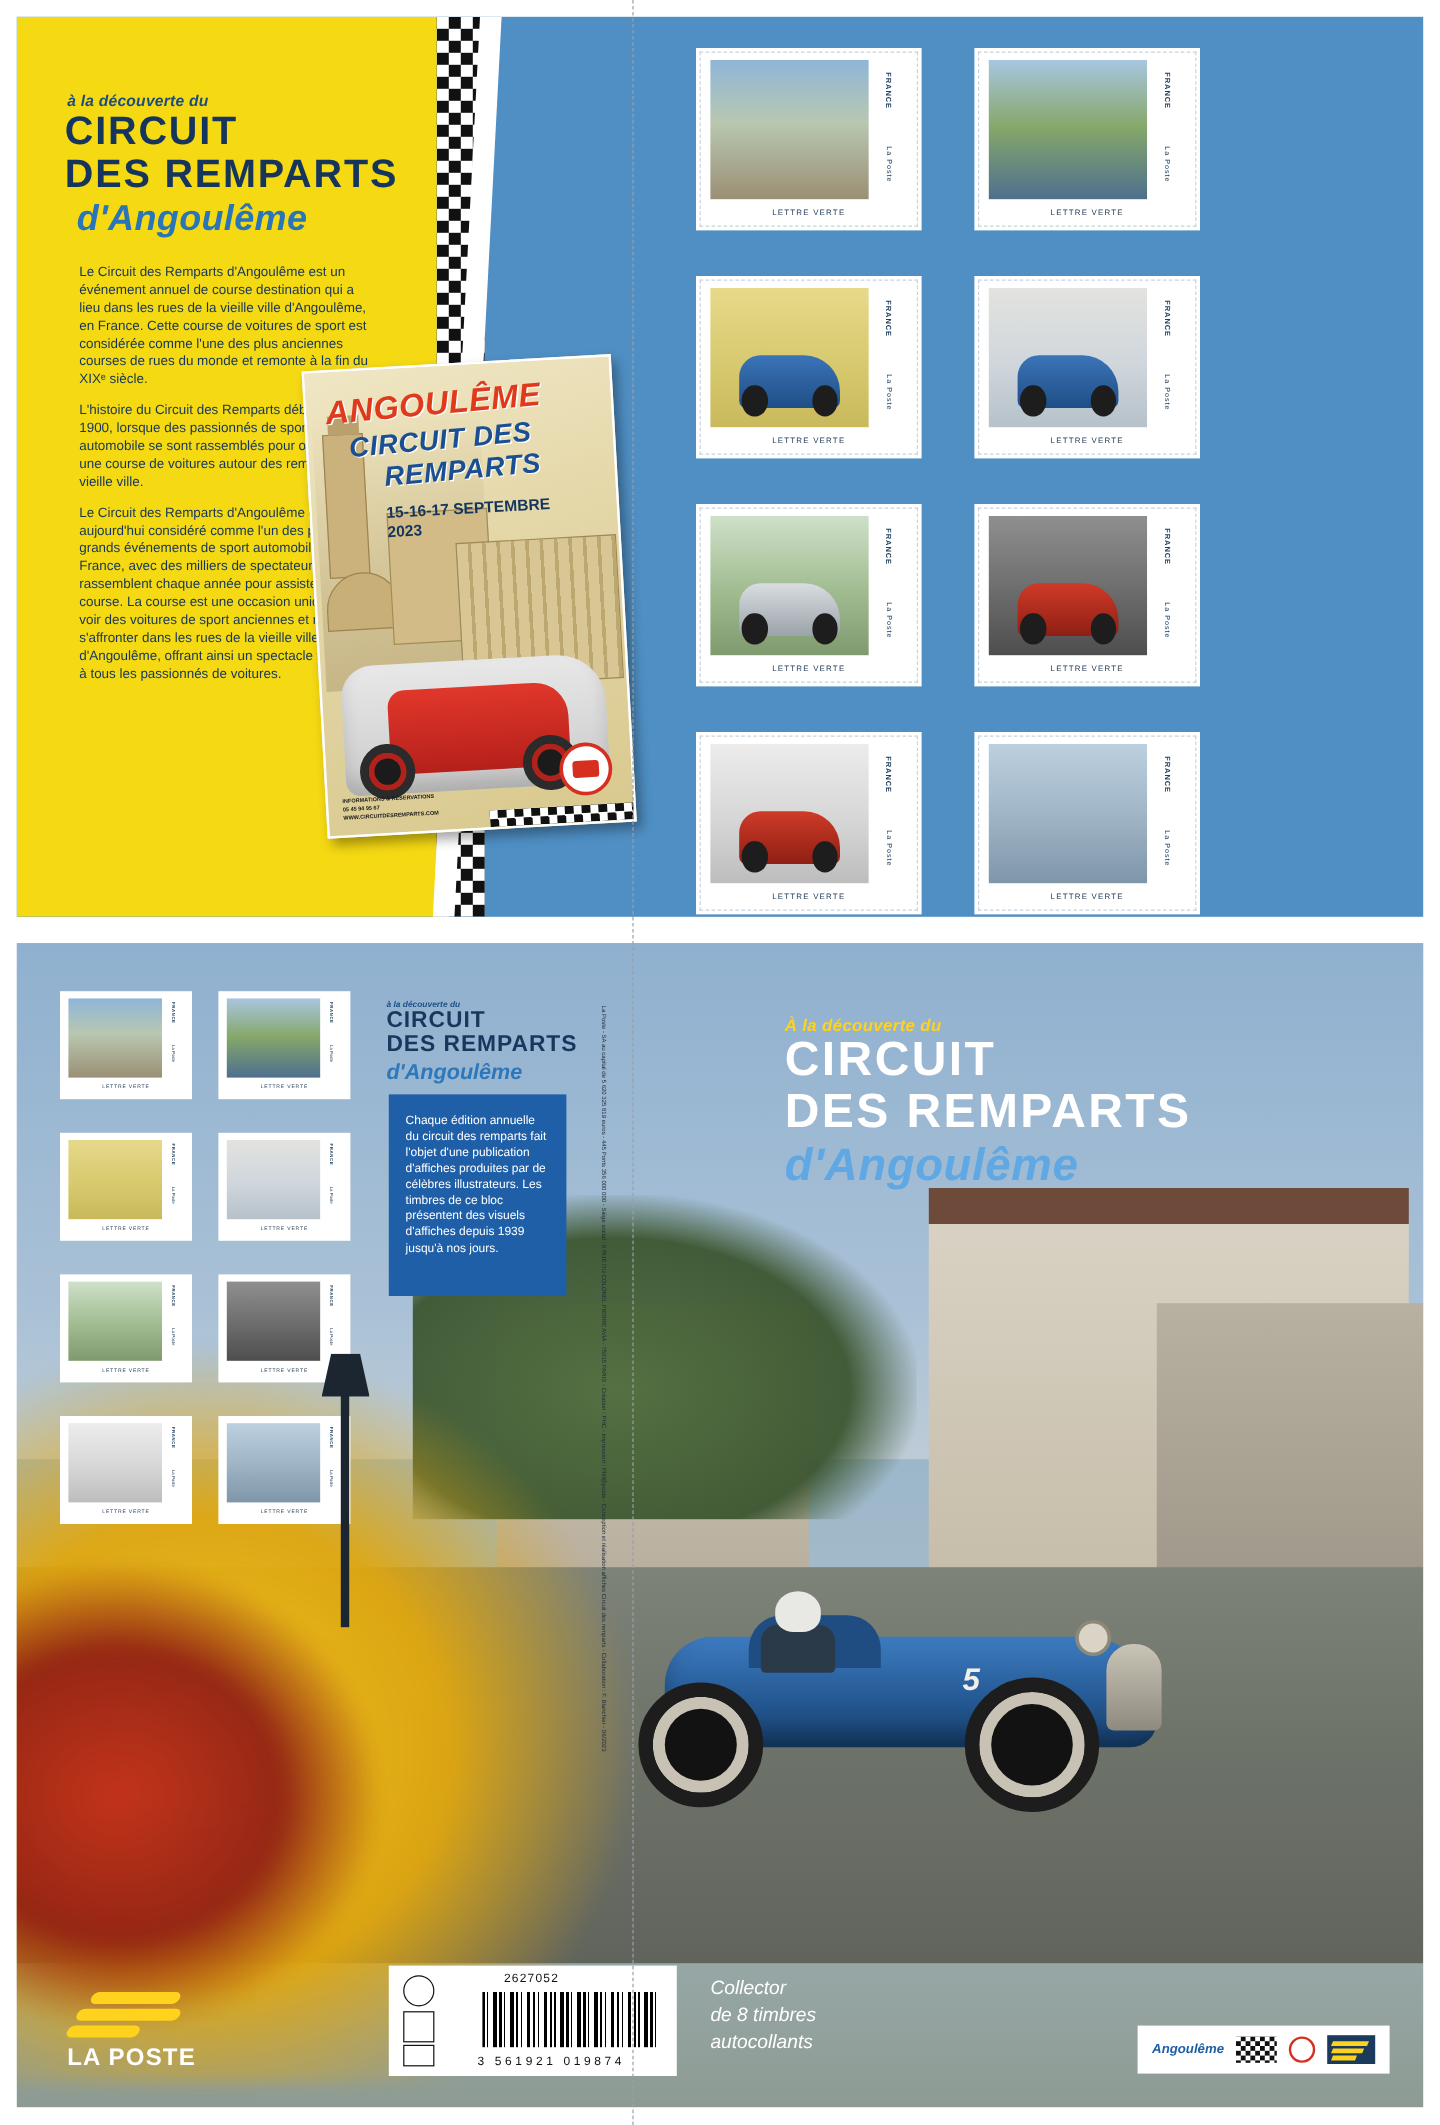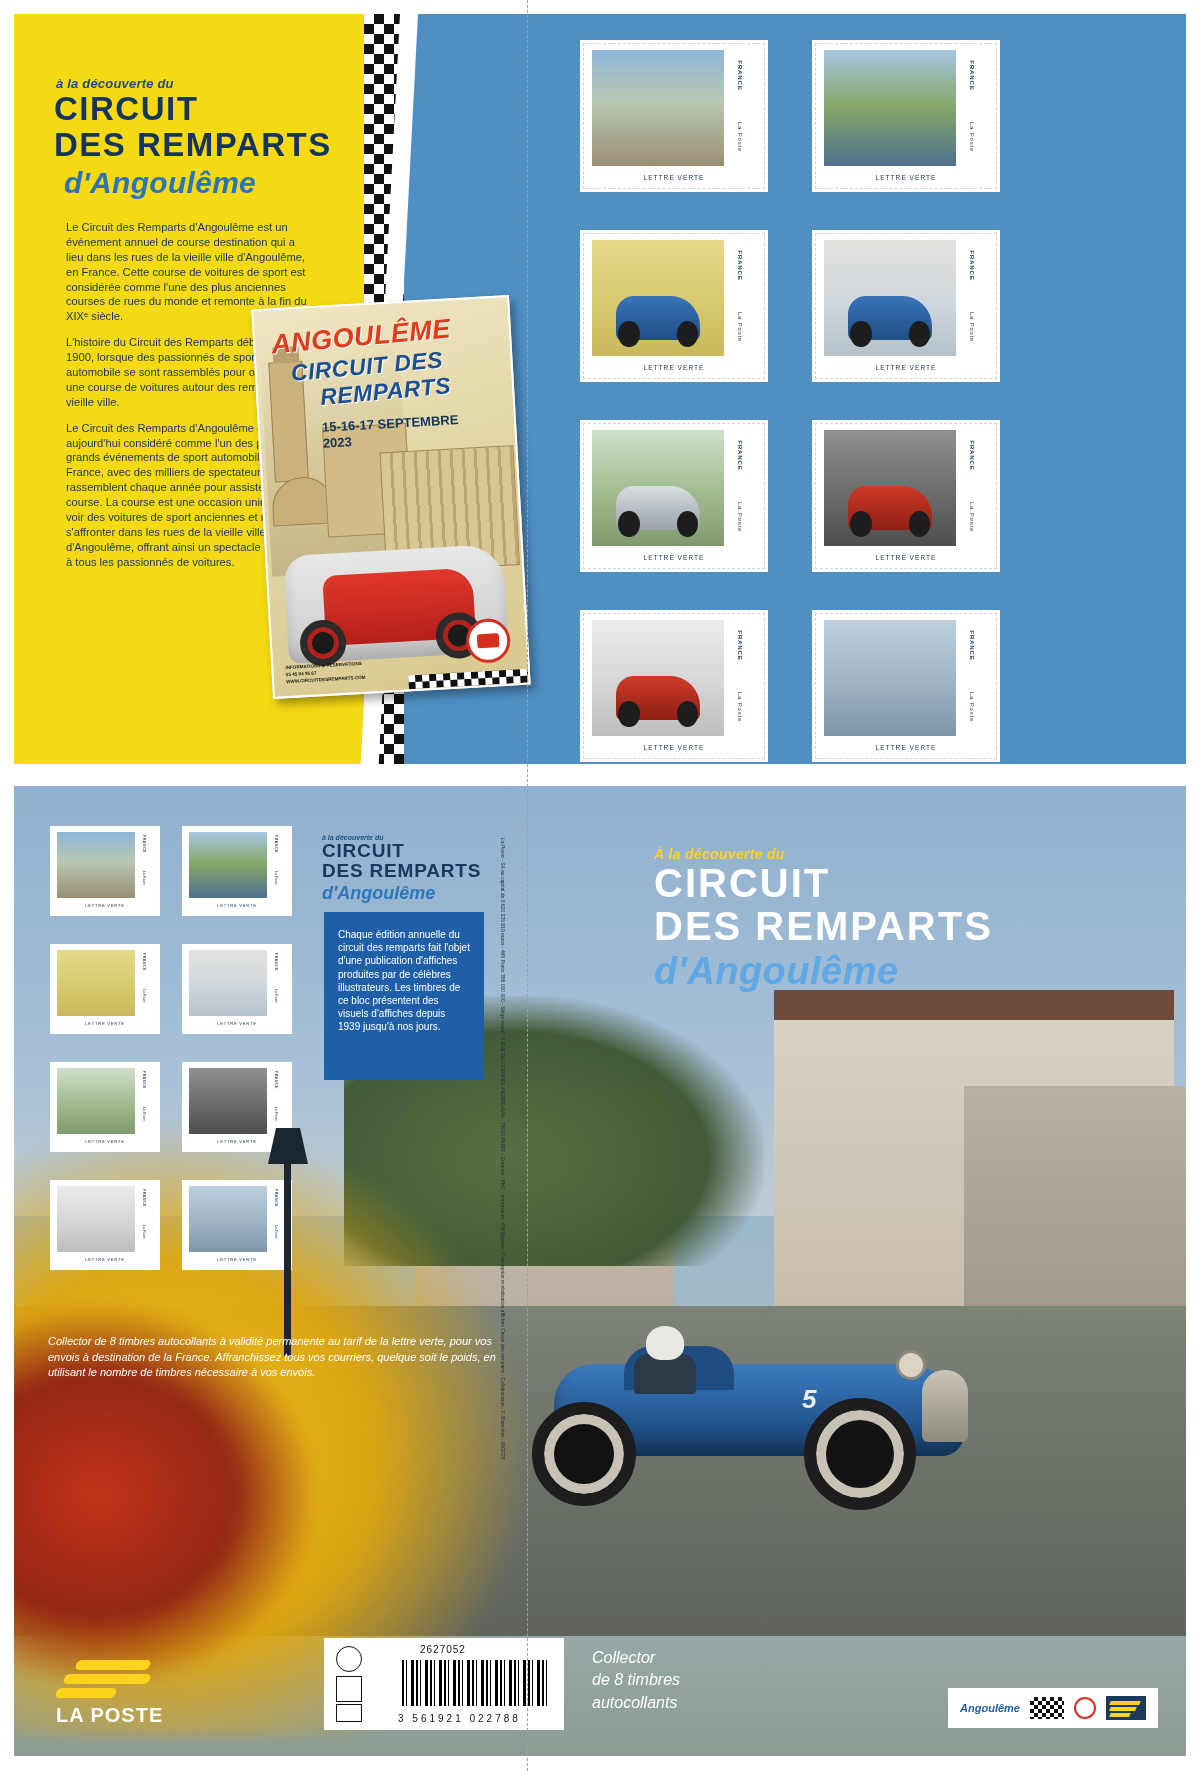--- a/index.html
+++ b/index.html
@@ -378,21 +378,21 @@
     font-size: 4.2px; letter-spacing: .7px; color: #1b3650;
   }
 
   #sheet-title-block { position: absolute; left: 308px; top: 48px; width: 180px; }
   .st-kicker { font-size: 7px; font-weight: bold; font-style: italic; color: #1d4f84; }
   .st-l1 { font-size: 19px; font-weight: bold; color: #17375d; letter-spacing: .8px; line-height: 1.05; }
   .st-l2 { font-size: 19px; font-weight: bold; color: #17375d; letter-spacing: .8px; line-height: 1.05; }
   .st-l3 { font-size: 18px; font-weight: bold; font-style: italic; color: #2d78ba; margin-top: 2px; }
 
   #blue-note {
-    position: absolute; left: 310px; top: 126px; width: 160px; height: 168px;
+    position: absolute; left: 310px; top: 126px; width: 148px; height: 168px;
     background: #1f5fa8; color: #ffffff;
     padding: 16px 14px;
     font-size: 10px; line-height: 1.32;
   }
   #vertical-credits {
     position: absolute; left: 492px; top: 52px;
     width: 250px;
     transform: rotate(90deg);
     transform-origin: left top;
     font-size: 5px; color: #1d2b38; line-height: 1.45;
@@ -769,39 +769,38 @@
       </div>
     </div>
 
     <div id="photo-title">
       <div id="pt-kicker">À la découverte du</div>
       <div id="pt-l1">CIRCUIT</div>
       <div id="pt-l2">DES REMPARTS</div>
       <div id="pt-l3">d'Angoulême</div>
     </div>
 
-    <div id="legal">Collector de 8 timbres autocollants à validité permanente au tarif de la lettre verte, pour vos envois à destination de la France. Affranchissez tous vos courriers, quelque soit le poids, en utilisant le nombre de timbres nécessaire à vos envois.</div>
 
     <div id="footer-band">
       <div id="laposte-logo">
         <div class="lp-swoosh lp-s1"></div>
         <div class="lp-swoosh lp-s2"></div>
         <div class="lp-swoosh lp-s3"></div>
         <div class="lp-text">LA POSTE</div>
       </div>
 
       <div id="barcode-box">
         <div id="recycle-marks">
           <div class="rm-box rm1"></div>
           <div class="rm-box rm2"></div>
           <div class="rm-box rm3"></div>
         </div>
         <div id="barcode-num">2627052</div>
         <div id="bars"></div>
-        <div id="barcode-digits">3 561921 022788</div>
+        <div id="barcode-digits">3 561921 019874</div>
       </div>
 
       <div id="collector-note" style="white-space:pre-line">Collector
 de 8 timbres
 autocollants</div>
 
       <div id="partner-bar">
         <span class="pb-item pb-ang">Angoulême</span>
         <span class="pb-check"></span>
         <span class="pb-circ"></span>

